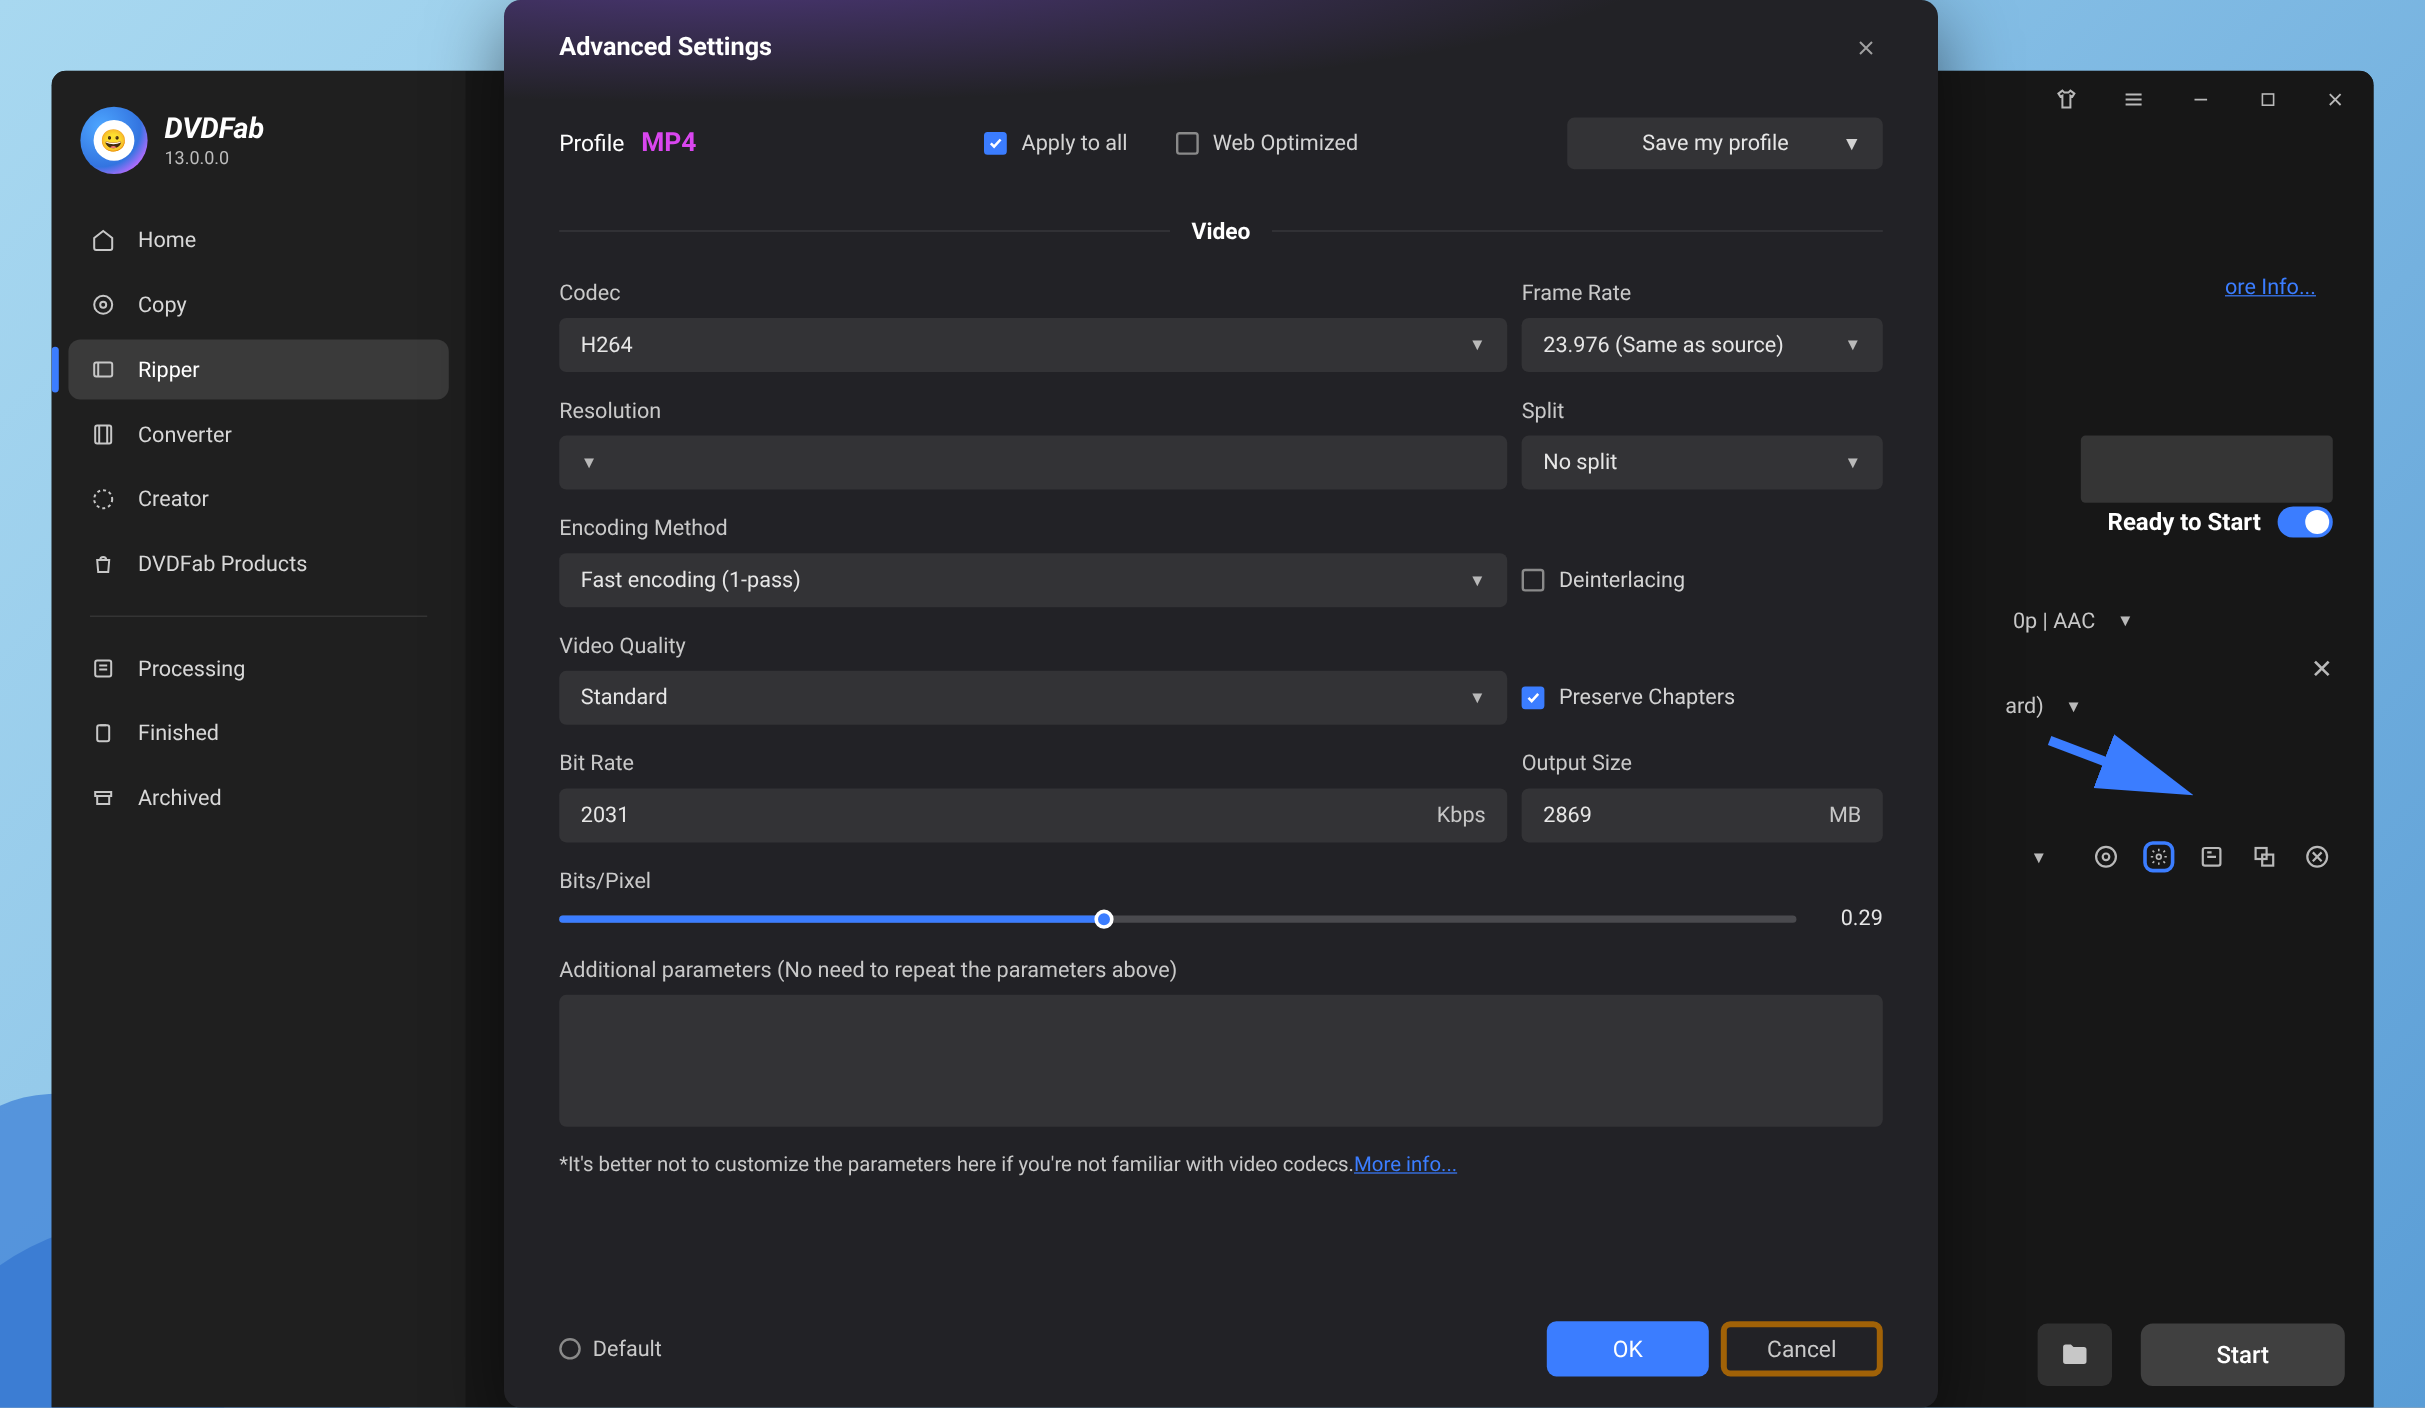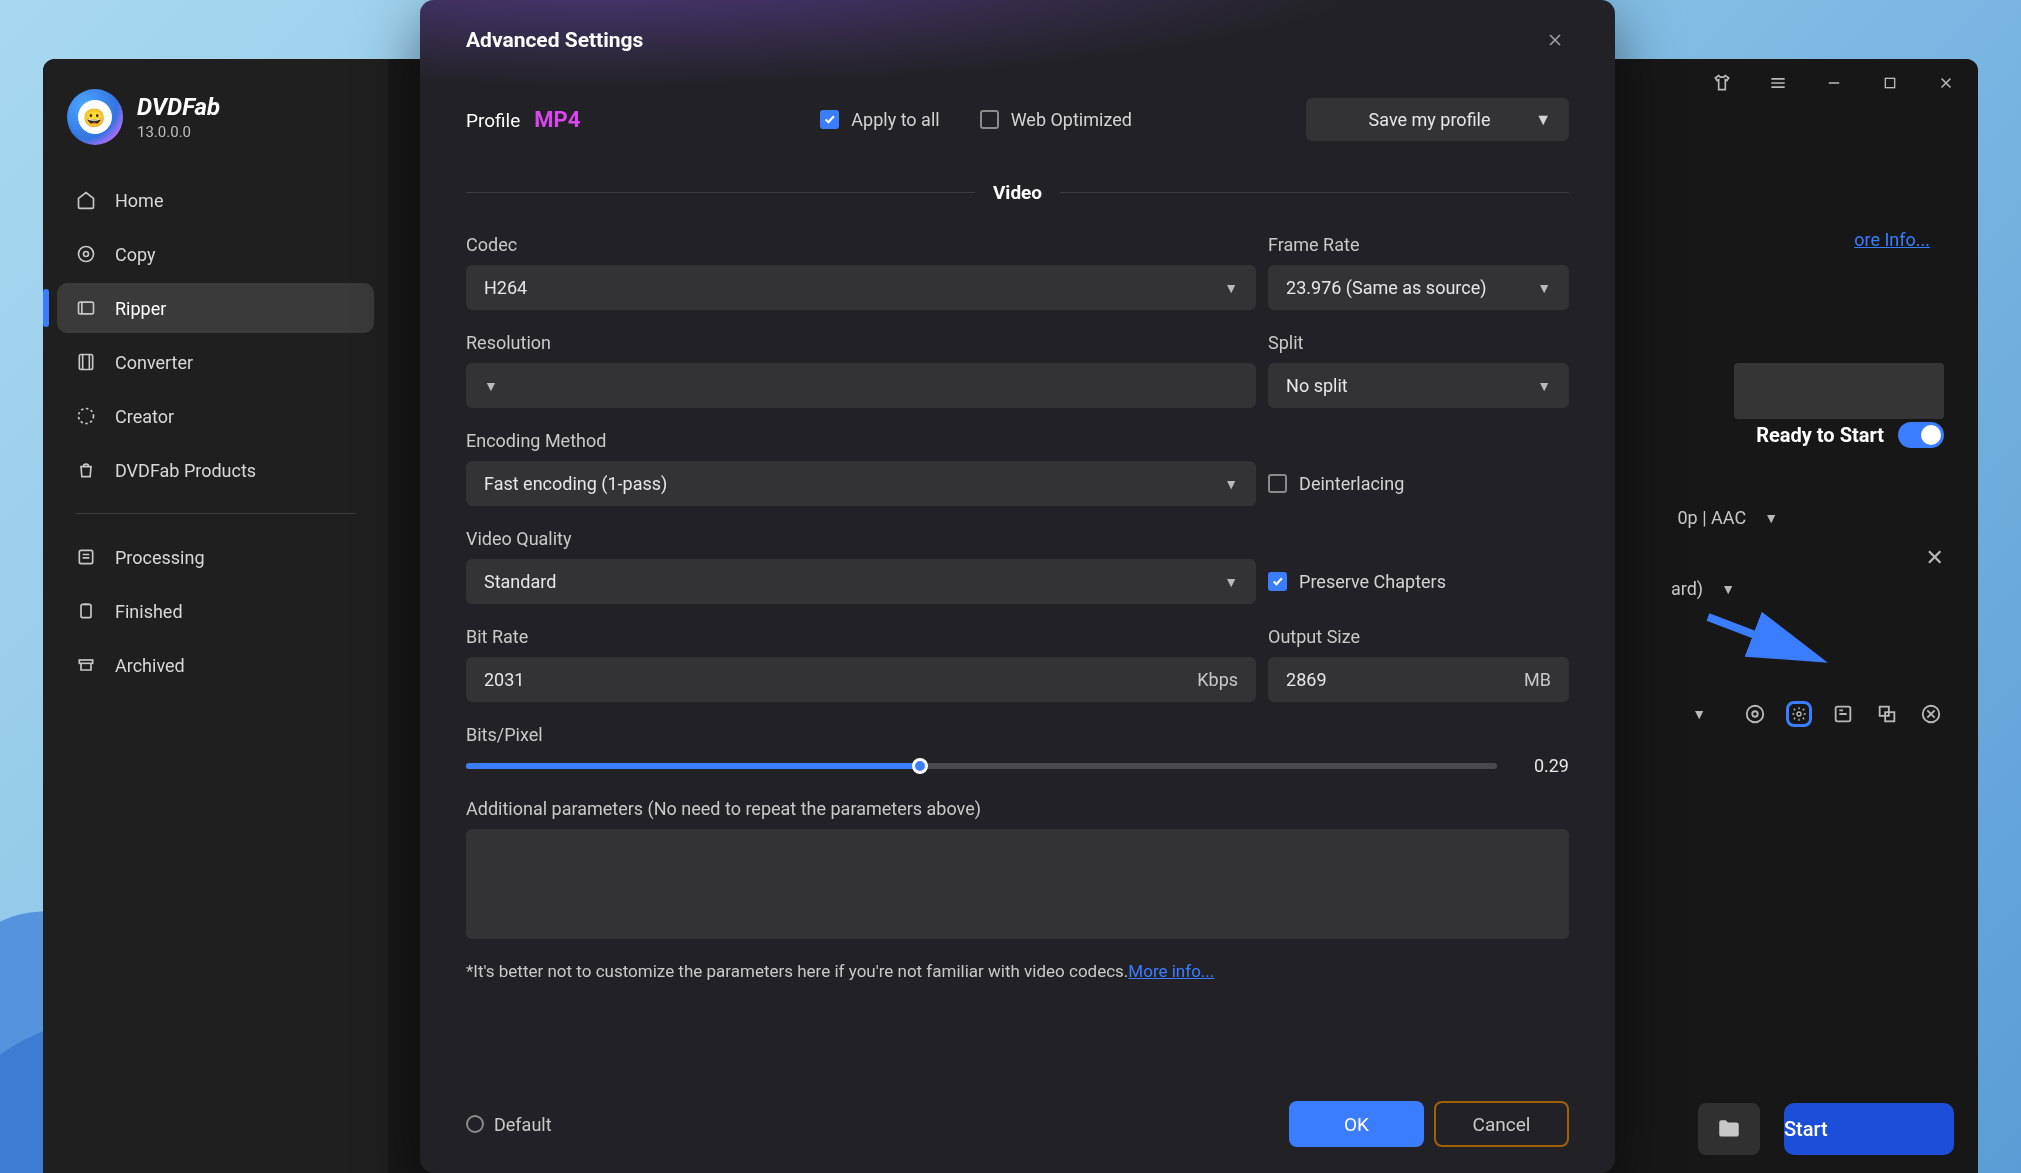--- a/index.html
+++ b/index.html
@@ -128,22 +128,22 @@
 
 .bottom-bar {
   position: absolute; left: 14px; right: 24px; bottom: 0;
   height: 88px; display: flex; align-items: center; justify-content: flex-end; gap: 24px;
 }
 .folder-btn {
   width: 62px; height: 52px; background: #303030; border-radius: 8px;
   display: flex; align-items: center; justify-content: center; color: #c7c7c7; cursor: pointer;
 }
 .start-btn {
-  width: 170px; height: 52px; background: #1d4ed8; border-radius: 10px;
-  display: flex; align-items: center; justify-content: flex-start;
+  width: 170px; height: 52px; background: #404040; border-radius: 10px;
+  display: flex; align-items: center; justify-content: center;
   color: #fff; font-size: 20px; font-weight: 500; cursor: pointer;
 }
 
 
 .arrow {
   position: absolute; top: 500px; right: 150px; width: 130px; height: 60px; pointer-events: none;
 }
 
 
 .modal {
@@ -247,21 +247,21 @@
 }
 .radio-lbl { display: inline-flex; align-items: center; gap: 10px; font-size: 18px; color: #c9c9c9; cursor: pointer; }
 .radio-dot { width: 18px; height: 18px; border: 2px solid #8a8a8a; border-radius: 50%; }
 .m-footer .spacer { flex: 1; }
 .btn-ok {
   width: 135px; height: 46px; background: #3b7dff; color: #fff;
   border-radius: 8px; display: flex; align-items: center; justify-content: center;
   font-size: 19px; cursor: pointer;
 }
 .btn-cancel {
-  width: 135px; height: 46px; background: transparent; border: 2px solid #a16207;
+  width: 135px; height: 46px; background: transparent; border: 5px solid #a16207;
   color: #c9c9c9; border-radius: 8px; display: flex; align-items: center; justify-content: center;
   font-size: 19px; margin-left: 10px; cursor: pointer;
 }
 </style>
 </head>
 <body>
 
 <div class="win11-shapes">
   <div class="shape2"></div>
   <div class="shape1"></div>

